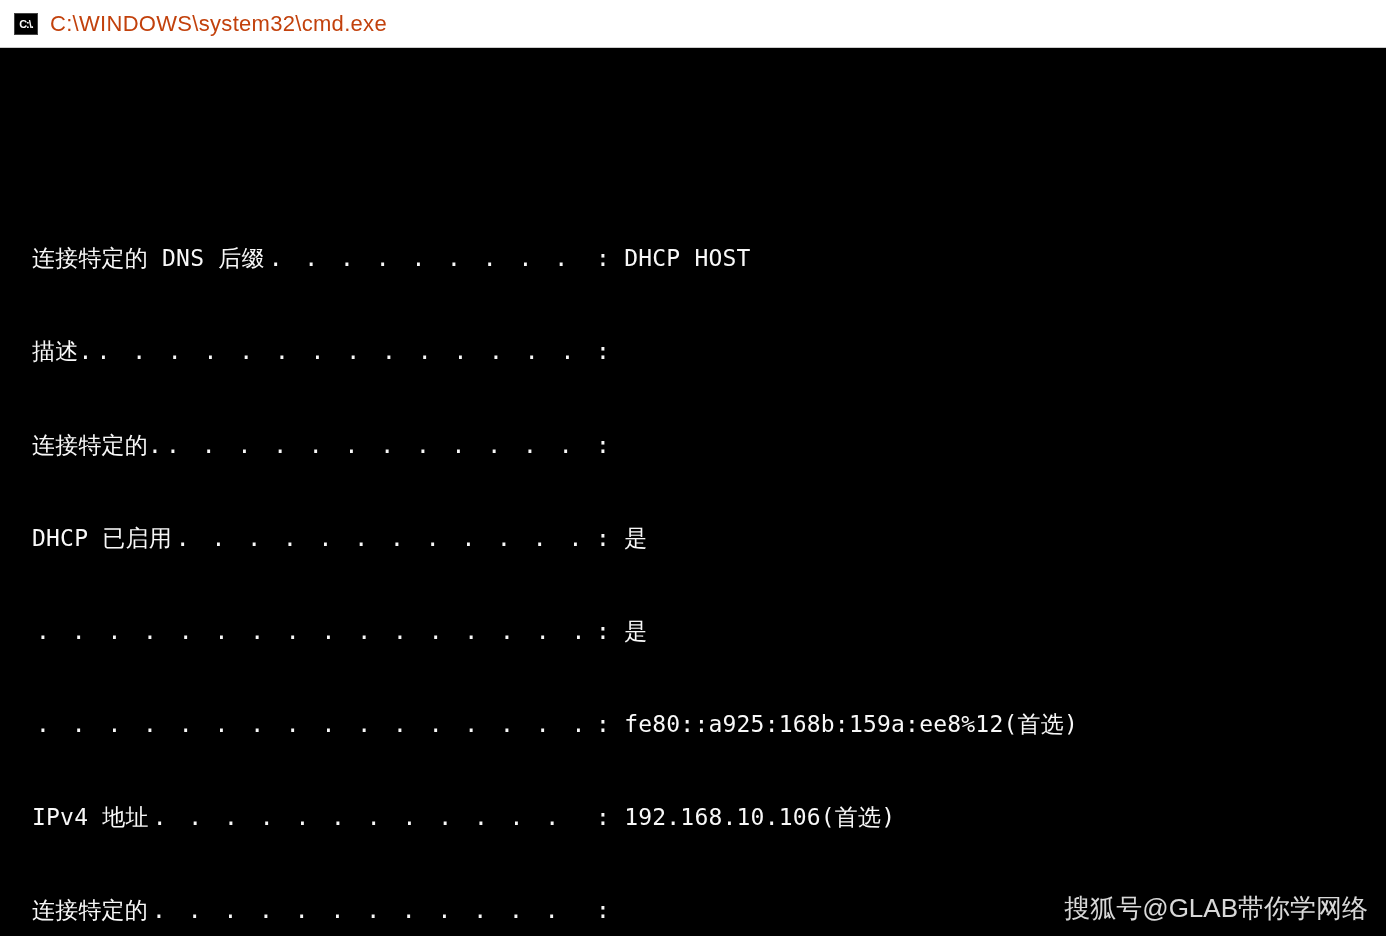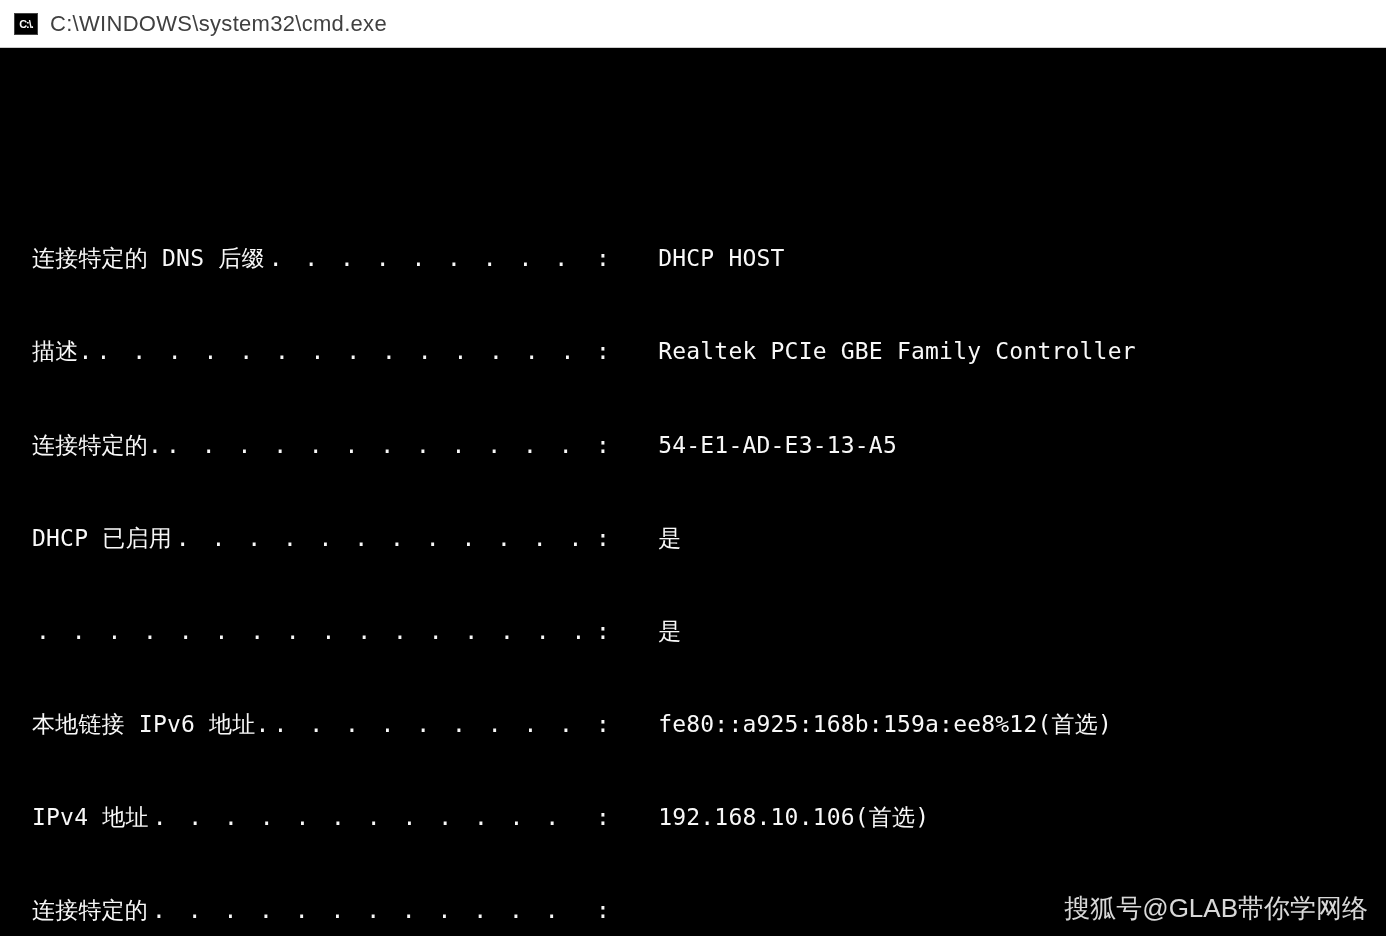--- a/index.html
+++ b/index.html
@@ -30,21 +30,21 @@
       justify-content: center;
       color: #fff;
       font-size: 11px;
       font-weight: bold;
       font-family: Arial, sans-serif;
       letter-spacing: -1px;
     }
     .title-text {
       font-family: "Segoe UI", Arial, sans-serif;
       font-size: 22px;
-      color: #404040;
+      color: #c2410c;
       letter-spacing: 0.3px;
     }
     .terminal {
       background: #000;
       color: #f8f8f8;
       padding: 40px 0 0 0;
       font-size: 23px;
       line-height: 1.35;
       white-space: pre;
       letter-spacing: 0.2px;
@@ -59,21 +59,21 @@
     }
     .label-text { white-space: nowrap; }
     .dots {
       flex: 1;
       overflow: hidden;
       white-space: nowrap;
       letter-spacing: 4px;
       padding-left: 4px;
     }
     .sep { white-space: pre; }
-    .value { white-space: pre; margin-left: 34px; }
+    .value { white-space: pre; }
     .watermark {
       position: absolute;
       right: 18px;
       bottom: 10px;
       color: rgba(255,255,255,0.85);
       font-family: "Microsoft YaHei", Arial, sans-serif;
       font-size: 26px;
       font-weight: 400;
       text-shadow: 0 0 4px rgba(0,0,0,0.6);
       pointer-events: none;
@@ -86,25 +86,25 @@
   <div class="app-icon">
     <span>C:\.</span>
   </div>
   <span class="title-text">C:\WINDOWS\system32\cmd.exe</span>
 </div>
 
 <div class="terminal">
 
   <div>
     <div class="row"><div class="label-col"><span class="label-text">连接特定的 DNS 后缀</span><span class="dots"> . . . . . . . . . . . . . . . . . . . . . . . . . .</span></div><span class="sep"> : </span><span class="value">DHCP HOST</span></div>
-    <div class="row"><div class="label-col"><span class="label-text">描述.</span><span class="dots"> . . . . . . . . . . . . . . . . . . . . . . . . . .</span></div><span class="sep"> : </span><span class="value">Realtek PCIe GBE Family Controller</span></div>
-    <div class="row"><div class="label-col"><span class="label-text">连接特定的.</span><span class="dots"> . . . . . . . . . . . . . . . . . . . . . . . . . .</span></div><span class="sep"> : </span><span class="value">54-E1-AD-E3-13-A5</span></div>
+    <div class="row"><div class="label-col"><span class="label-text">描述.</span><span class="dots"> . . . . . . . . . . . . . . . . . . . . . . . . . .</span></div><span class="sep"> : </span></div>
+    <div class="row"><div class="label-col"><span class="label-text">连接特定的.</span><span class="dots"> . . . . . . . . . . . . . . . . . . . . . . . . . .</span></div><span class="sep"> : </span></div>
     <div class="row"><div class="label-col"><span class="label-text">DHCP 已启用</span><span class="dots"> . . . . . . . . . . . . . . . . . . . . . . . . . .</span></div><span class="sep"> : </span><span class="value">是</span></div>
     <div class="row"><div class="label-col"><span class="dots"> . . . . . . . . . . . . . . . . . . . . . . . . . .</span></div><span class="sep"> : </span><span class="value">是</span></div>
-    <div class="row"><div class="label-col"><span class="label-text">本地链接 IPv6 地址.</span><span class="dots"> . . . . . . . . . . . . . . . . . . . . . . . . . .</span></div><span class="sep"> : </span><span class="value">fe80::a925:168b:159a:ee8%12(首选)</span></div>
+    <div class="row"><div class="label-col"><span class="dots"> . . . . . . . . . . . . . . . . . . . . . . . . . .</span></div><span class="sep"> : </span><span class="value">fe80::a925:168b:159a:ee8%12(首选)</span></div>
     <div class="row"><div class="label-col"><span class="label-text">IPv4 地址</span><span class="dots"> . . . . . . . . . . . . . . . . . . . . . . . . . .</span></div><span class="sep"> : </span><span class="value">192.168.10.106(首选)</span></div>
     <div class="row"><div class="label-col"><span class="label-text">连接特定的</span><span class="dots"> . . . . . . . . . . . . . . . . . . . . . . . . . .</span></div><span class="sep"> : </span></div>
     
     
     
     
     
     
     
     

